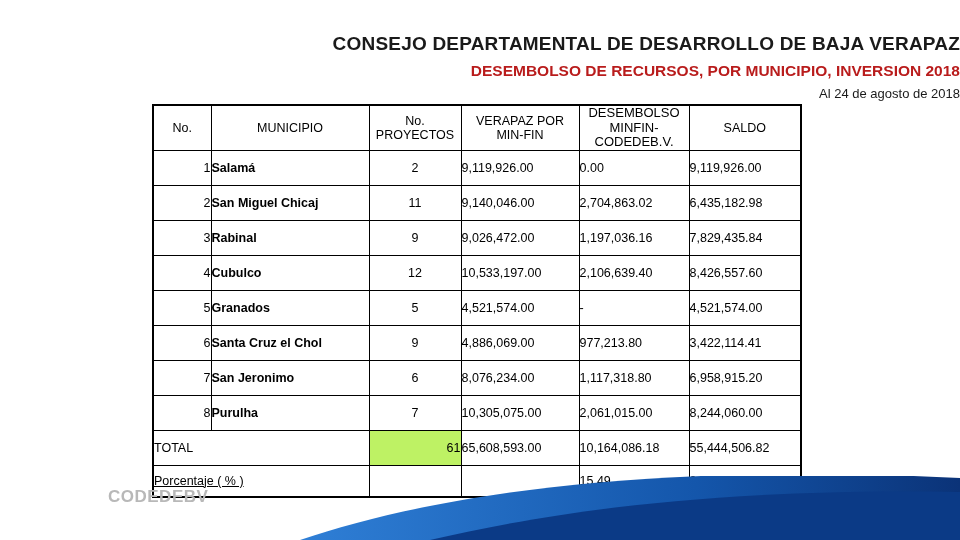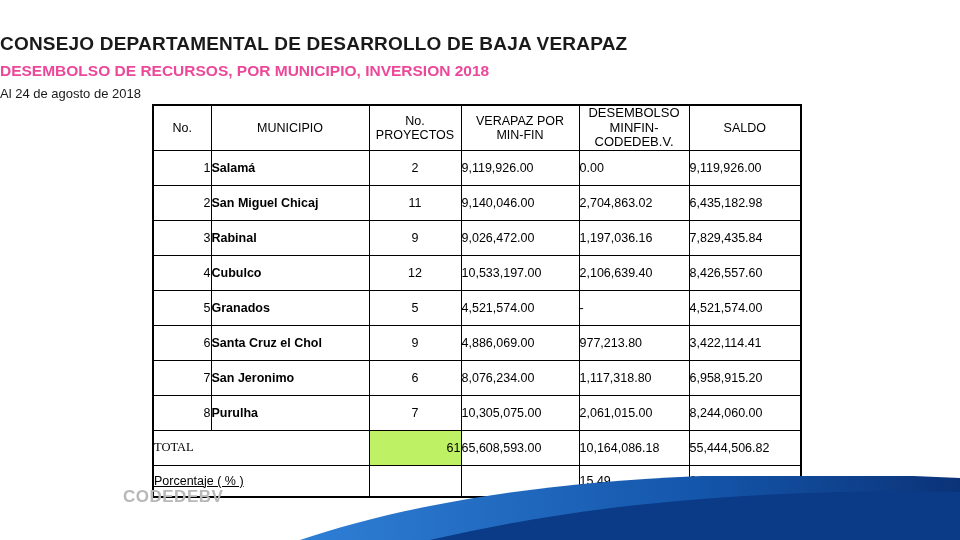--- a/index.html
+++ b/index.html
@@ -14,33 +14,33 @@
     overflow: hidden;
     position: relative;
   }
 
   
   .titles {
     position: absolute;
     top: 32px;
     left: 0;
     width: 960px;
-    text-align: left;
+    text-align: right;
   }
   .title-main {
     font-size: 19px;
     font-weight: bold;
     color: #1a1a1a;
     letter-spacing: 0.2px;
     line-height: 1.25;
   }
   .title-sub {
     font-size: 15.5px;
     font-weight: bold;
-    color: #ec4899;
+    color: #b91c1c;
     margin-top: 5px;
     line-height: 1.25;
   }
   .title-date {
     font-size: 13px;
     font-weight: normal;
     color: #1a1a1a;
     margin-top: 6px;
   }
 
@@ -104,40 +104,39 @@
     padding-right: 6px;
     font-size: 12.5px;
   }
   tr.total td {
     font-size: 12.5px;
   }
   td.total-label {
     text-align: left;
     padding-left: 2px;
     border-right: none;
-    font-family: Liberation Serif, serif;
   }
   td.hl {
     background: #bef264;
     text-align: right;
   }
   tr.pct td {
     height: 30px;
   }
   td.pct-label {
     text-align: left;
     padding-left: 6px;
     font-size: 12.5px;
     text-decoration: underline;
   }
 
   
   .brand {
     position: absolute;
-    left: 123px;
+    left: 108px;
     top: 487px;
     font-size: 17px;
     font-weight: bold;
     color: #b8b8b8;
     letter-spacing: 0.5px;
   }
 
   .deco {
     position: absolute;
     left: 0;

